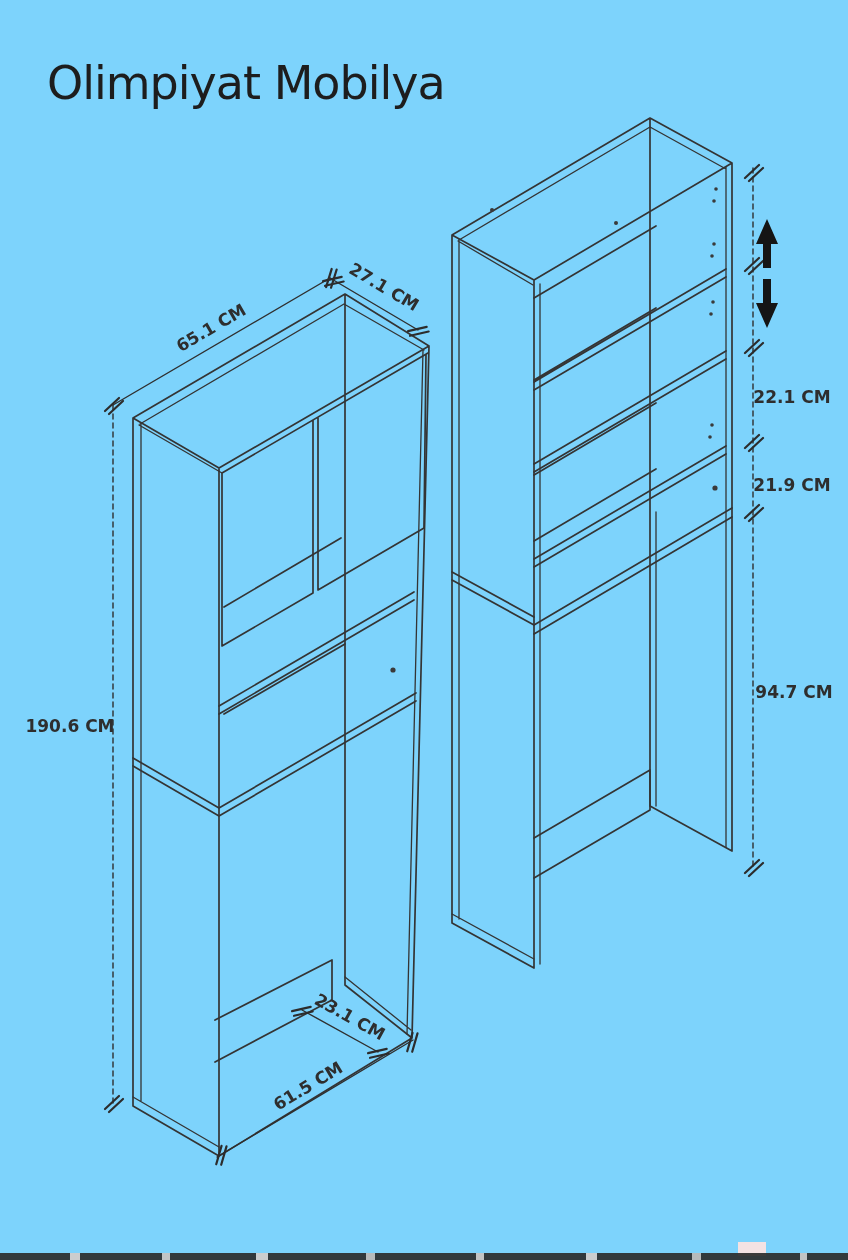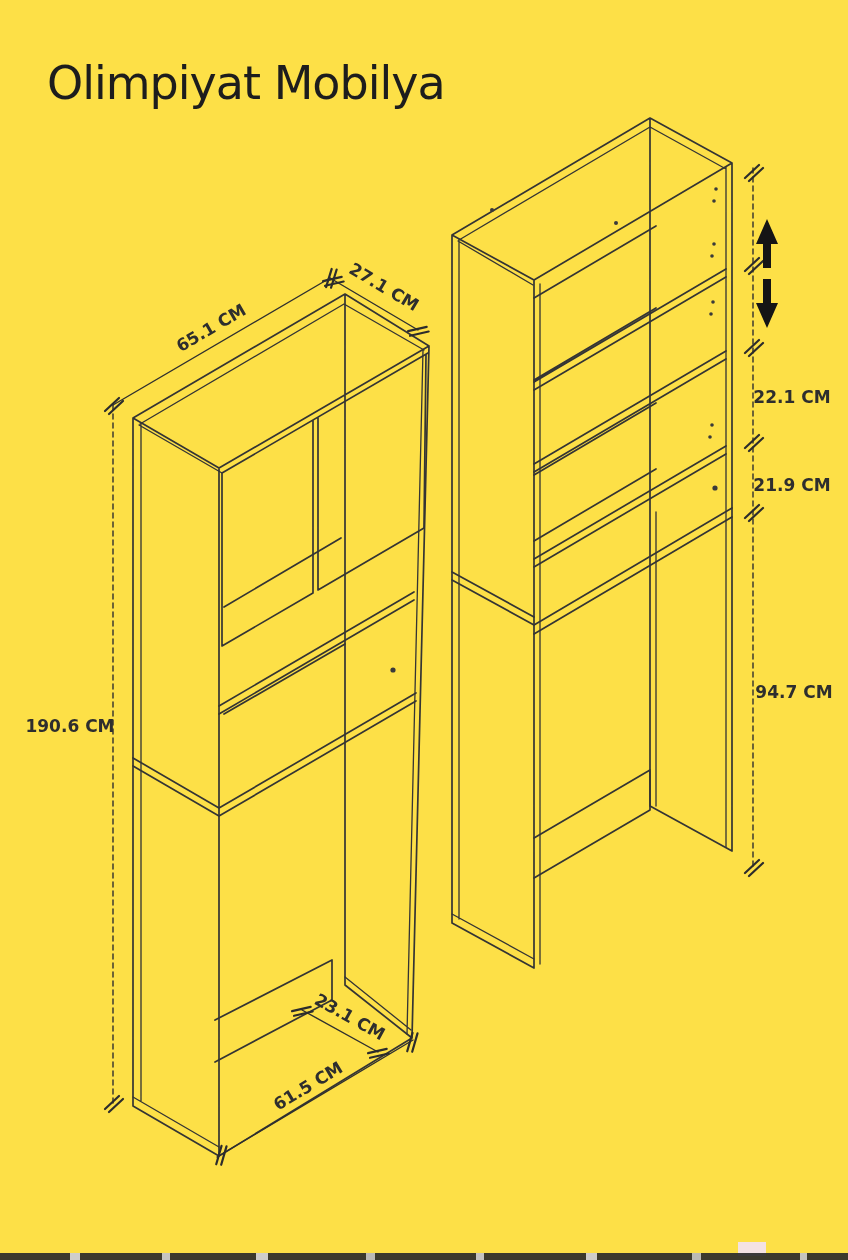--- a/index.html
+++ b/index.html
@@ -5,21 +5,21 @@
   html, body {
     margin: 0;
     padding: 0;
     background: #ffffff;
     font-family: "DejaVu Sans", "Liberation Sans", sans-serif;
   }
   .page {
     position: relative;
     width: 848px;
     height: 1260px;
-    background: #fde047;
+    background: #7dd3fc;
     overflow: hidden;
   }
   .page-title {
     position: absolute;
     left: 47px;
     top: 56px;
     margin: 0;
     font-size: 46px;
     font-weight: 500;
     letter-spacing: -1px;

